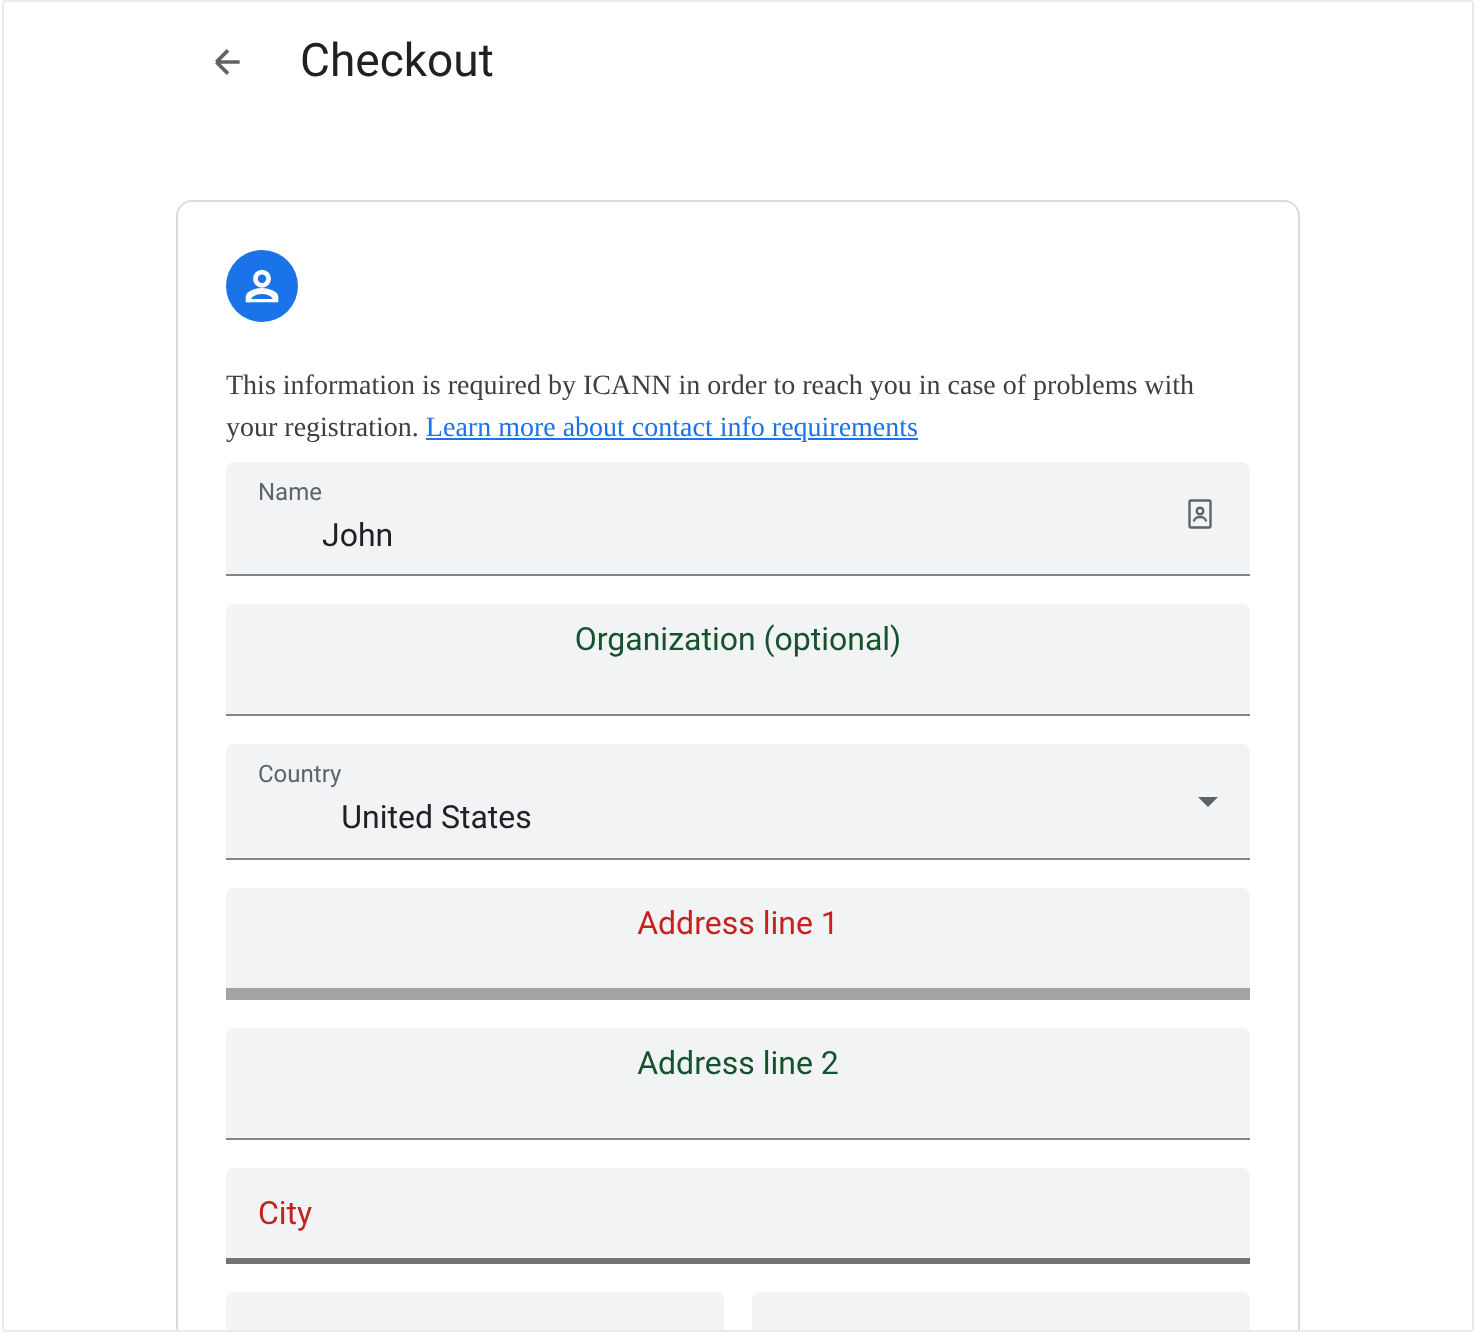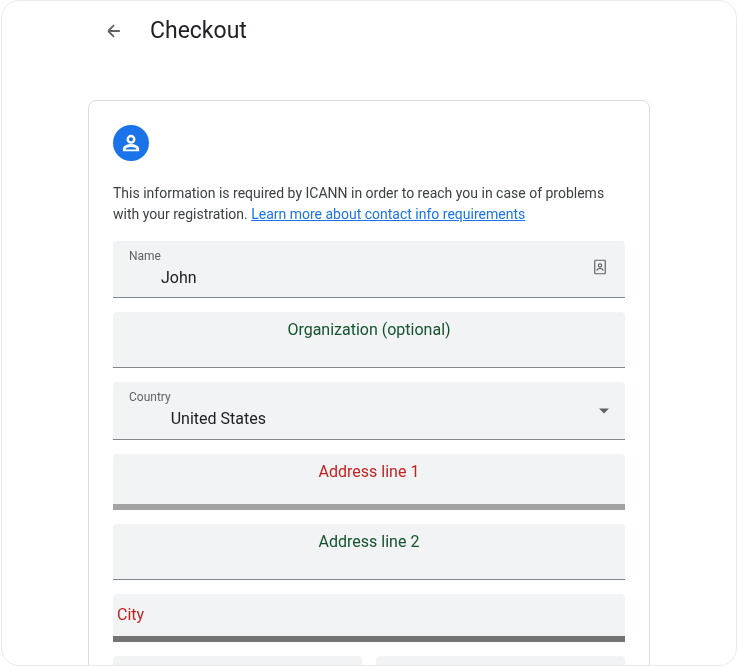--- a/index.html
+++ b/index.html
@@ -10,21 +10,21 @@
     body {
       font-family: 'Google Sans', Roboto, Arial, sans-serif;
       background: #ffffff;
       width: 738px;
       height: 667px;
       overflow: hidden;
       color: #202124;
     }
     .page-container {
       border: 1px solid #e8eaed;
-      border-radius: 18px;
+      border-radius: 2px;
       width: 736px;
       height: 666px;
       margin: 0 auto;
       overflow: hidden;
     }
     .header {
       display: flex;
       align-items: center;
       padding: 16px 0 0 100px;
       gap: 24px;
@@ -68,21 +68,22 @@
     }
     .card-title {
       font-size: 23px;
       font-weight: 400;
       color: #202124;
     }
     .description {
       font-size: 14px;
       color: #3c4043;
       line-height: 1.5;
-      margin-bottom: 16px;
+      margin-bottom: 6px;
+      font-family: Liberation Serif, serif;
     }
     .description a {
       color: #1a73e8;
       text-decoration: underline;
     }
     .form-row {
       display: flex;
       gap: 14px;
     }
     .form-row > .field {
@@ -143,22 +144,22 @@
       width: 0;
       height: 0;
       border-left: 5px solid transparent;
       border-right: 5px solid transparent;
       border-top: 5px solid #5f6368;
     }
     .city-field {
       background: #f1f3f4;
       border-top-left-radius: 4px;
       border-top-right-radius: 4px;
-      border-bottom: 6px solid #737373;
-      padding: 0 4px;
+      border-bottom: 3px solid #737373;
+      padding: 0 16px;
       margin-bottom: 14px;
       min-height: 48px;
       display: flex;
       align-items: center;
     }
   </style>
 </head>
 <body>
 
 <div class="page-container">

